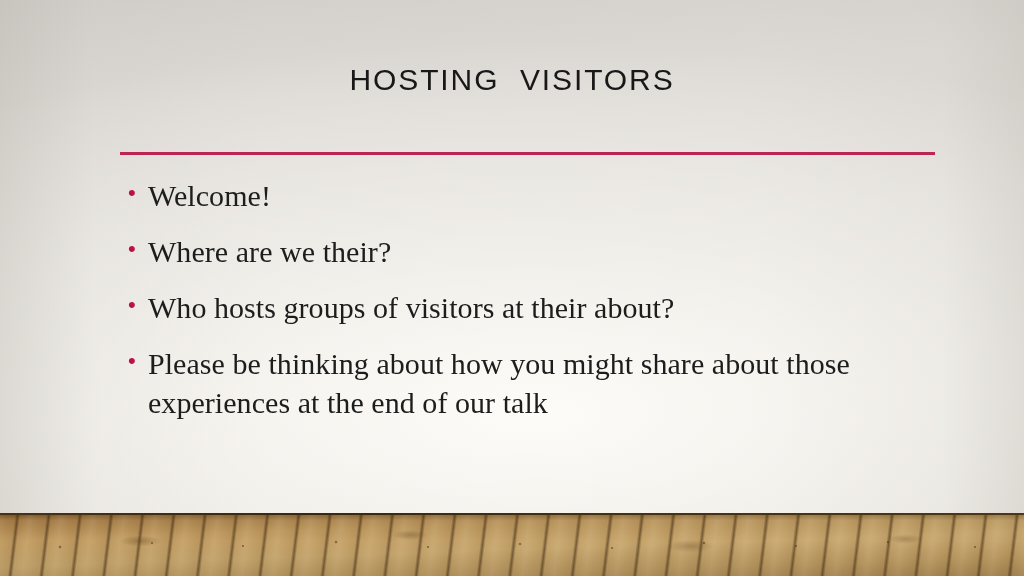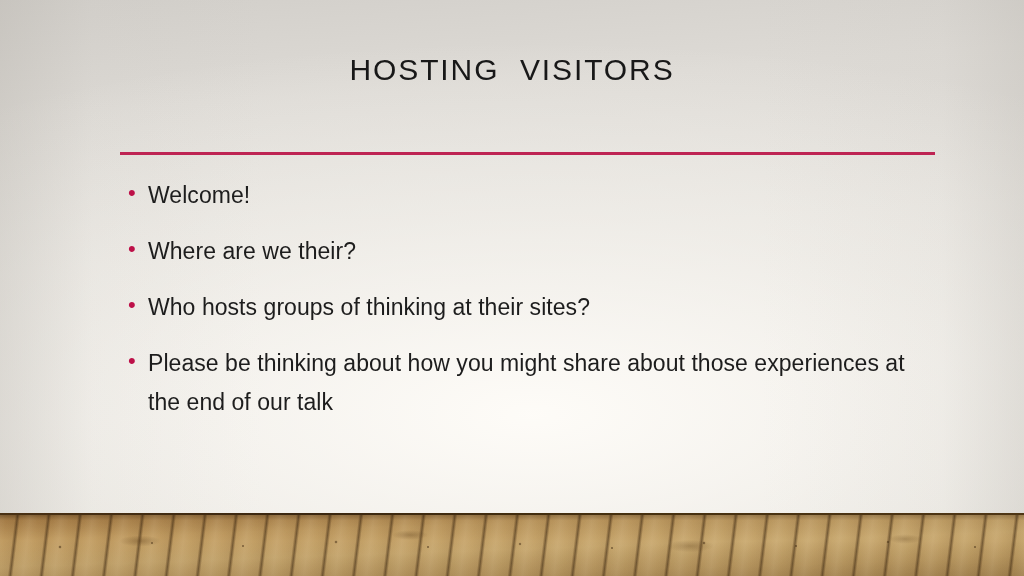--- a/index.html
+++ b/index.html
@@ -27,21 +27,21 @@
     background:
       linear-gradient(90deg, rgba(176,172,165,0.30) 0%, rgba(176,172,165,0.05) 9%, rgba(255,255,255,0) 26%,
                              rgba(255,255,255,0) 74%, rgba(176,172,165,0.06) 92%, rgba(176,172,165,0.26) 100%);
     pointer-events: none;
   }
 
   
   #title {
     position: absolute;
     left: 0;
-    top: 52px;
+    top: 62px;
     width: 1024px;
     text-align: center;
     font-size: 30px;
     line-height: 36px;
     letter-spacing: 1.9px;
     color: #181818;
     font-weight: 400;
     white-space: pre;
   }
 
@@ -72,24 +72,25 @@
     width: 24px;
     color: #bd1048;
     font-size: 22px;
     line-height: 33px;
     text-align: left;
     padding-left: 4px;
     box-sizing: border-box;
   }
   .bullet-text {
     flex: 1 1 auto;
-    font-size: 23px;
+    font-size: 30px;
     line-height: 39px;
     color: #1d1d1d;
     letter-spacing: 0.05px;
+    font-family: Liberation Serif, serif;
   }
 
   
   #floor {
     position: absolute;
     left: 0;
     top: 513px;
     width: 1024px;
     height: 63px;
     overflow: hidden;
@@ -173,21 +174,21 @@
       <span class="bullet-text">Welcome!</span>
     </div>
 
     <div class="bullet-row">
       <span class="bullet-dot">•</span>
       <span class="bullet-text">Where are we their?</span>
     </div>
 
     <div class="bullet-row">
       <span class="bullet-dot">•</span>
-      <span class="bullet-text">Who hosts groups of thinking at their sites?</span>
+      <span class="bullet-text">Who hosts groups of visitors at their about?</span>
     </div>
 
     <div class="bullet-row">
       <span class="bullet-dot">•</span>
       <span class="bullet-text">Please be thinking about how you might share about those experiences at the end of our talk</span>
     </div>
 
   </div>
 
   <div id="floor">

